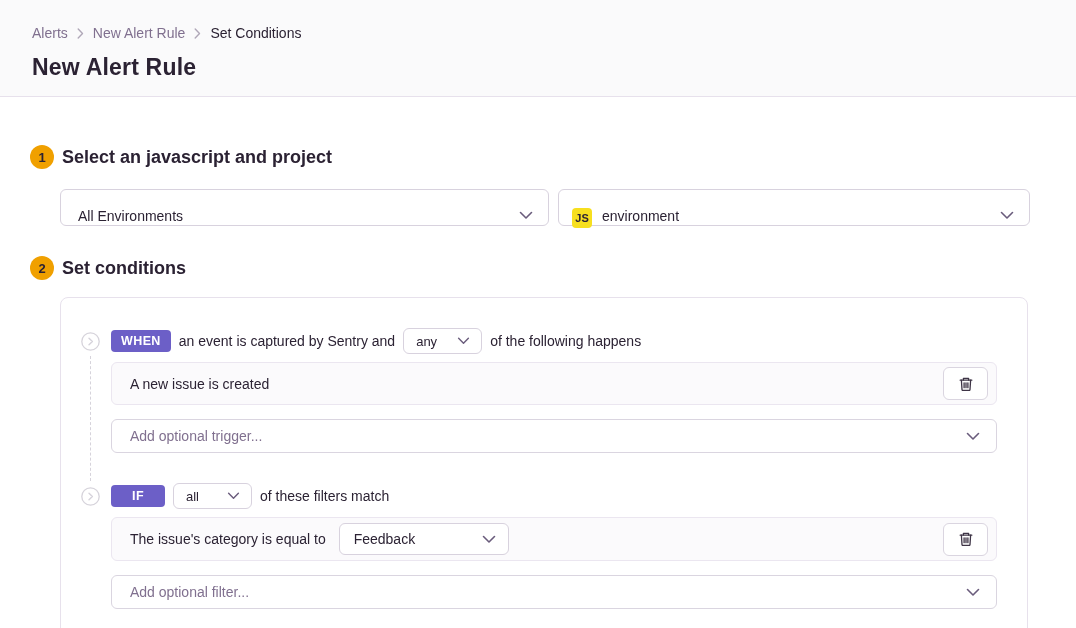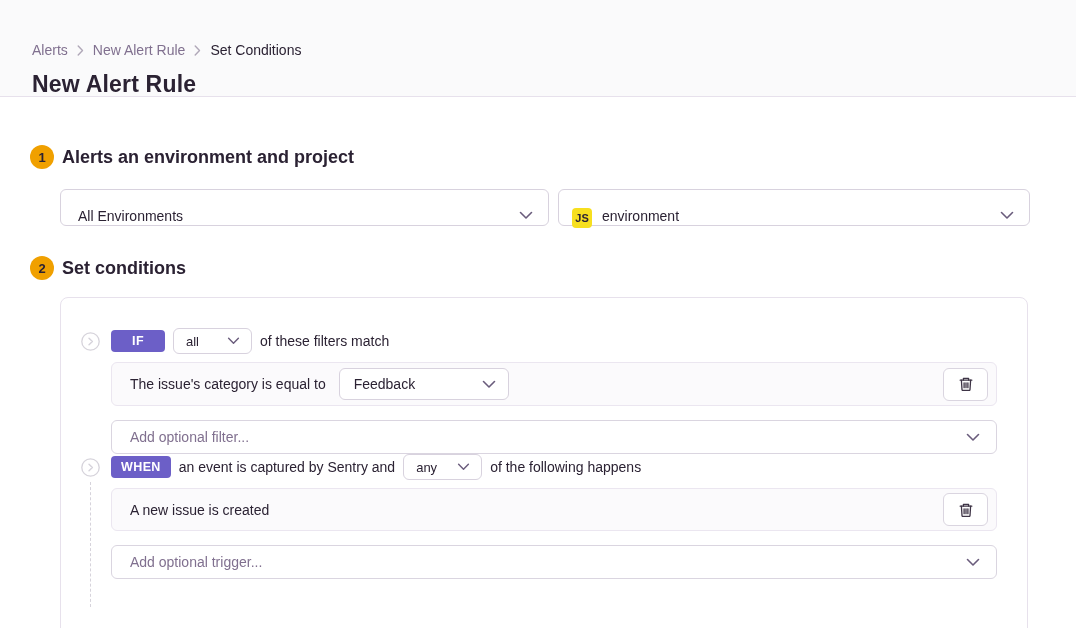--- a/index.html
+++ b/index.html
@@ -15,21 +15,21 @@
     height: 628px;
     overflow: hidden;
     background: #fff;
   }
 
   
   .page-header {
     height: 97px;
     background: #FAFAFB;
     border-bottom: 1px solid #E7E1EC;
-    padding: 42px 32px 0 32px;
+    padding: 25px 32px 0 32px;
   }
   .breadcrumb {
     display: flex;
     align-items: center;
     gap: 9px;
     font-size: 14px;
   }
   .crumb-link { color: #80708F; cursor: pointer; }
   .crumb-current { color: #2B2233; }
   .crumb-sep { display: flex; align-items: center; color:#B0A8B8; }
@@ -228,21 +228,21 @@
       </span>
       <span class="crumb-current">Set Conditions</span>
     </div>
     <div class="page-title">New Alert Rule</div>
   </div>
 
   <div class="main">
 
     <div class="section-heading first">
       <span class="step-circle">1</span>
-      <span>Alerts an environment and project</span>
+      <span>Select an javascript and project</span>
     </div>
 
     <div class="select-row">
       <div class="big-select">
         <span class="grow">All Environments</span>
         <span class="chev">
           <svg width="14" height="9" viewBox="0 0 14 9" fill="none">
               <path d="M1.5 1.5L7 7l5.5-5.5" stroke="#6A5C7C" stroke-width="1.6" stroke-linecap="round" stroke-linejoin="round"></path>
             </svg>
         </span>
@@ -258,73 +258,20 @@
       </div>
     </div>
 
     <div class="section-heading second">
       <span class="step-circle">2</span>
       <span>Set conditions</span>
     </div>
 
     <div class="card">
 
-      <div class="rule-step iff">
-        <div class="gutter">
-          <svg class="circle-chevron" width="19" height="19" viewBox="0 0 19 19" fill="none">
-            <circle cx="9.5" cy="9.5" r="8.7" stroke="#D6D3DB" stroke-width="1.3"></circle>
-            <path d="M8 6.2l3.4 3.3L8 12.8" stroke="#D6D3DB" stroke-width="1.4" stroke-linecap="round" stroke-linejoin="round"></path>
-          </svg>
-        </div>
-        <div class="step-content">
-          <div class="step-lead">
-            <span class="badge">IF</span>
-            <span class="mini-select">
-              <span>all</span>
-              <span class="chev">
-                <svg width="13" height="8" viewBox="0 0 14 9" fill="none">
-                    <path d="M1.5 1.5L7 7l5.5-5.5" stroke="#6A5C7C" stroke-width="1.6" stroke-linecap="round" stroke-linejoin="round"></path>
-                  </svg>
-              </span>
-            </span>
-            <span>of these filters match</span>
-          </div>
-
-          <div class="cond-row" style="height:44px;">
-            <span>The issue's category is equal to</span>
-            <span class="value-select">
-              <span>Feedback</span>
-              <span class="chev">
-                <svg width="14" height="9" viewBox="0 0 14 9" fill="none">
-                    <path d="M1.5 1.5L7 7l5.5-5.5" stroke="#6A5C7C" stroke-width="1.6" stroke-linecap="round" stroke-linejoin="round"></path>
-                  </svg>
-              </span>
-            </span>
-            <span class="grow"></span>
-            <button class="trash-btn">
-              <svg width="16" height="16" viewBox="0 0 16 16" fill="none" stroke="#3E3446" stroke-width="1.3" stroke-linecap="round" stroke-linejoin="round">
-                <path d="M2.2 4.2h11.6"></path>
-                <path d="M5.4 4V2.4h5.2V4"></path>
-                <path d="M3.4 4.2l.6 9.4a0.8 0.8 0 0 0 .8.8h6.4a0.8 0.8 0 0 0 .8-.8l.6-9.4"></path>
-                <path d="M6.1 6.8v4.9M8 6.8v4.9M9.9 6.8v4.9"></path>
-              </svg>
-            </button>
-          </div>
-
-          <div class="add-select">
-            <span>Add optional filter...</span>
-            <span class="chev">
-              <svg width="14" height="9" viewBox="0 0 14 9" fill="none">
-                  <path d="M1.5 1.5L7 7l5.5-5.5" stroke="#6A5C7C" stroke-width="1.6" stroke-linecap="round" stroke-linejoin="round"></path>
-                </svg>
-            </span>
-          </div>
-        </div>
-      </div>
-
       <div class="rule-step when">
         <div class="gutter">
           <svg class="circle-chevron" width="19" height="19" viewBox="0 0 19 19" fill="none">
             <circle cx="9.5" cy="9.5" r="8.7" stroke="#D6D3DB" stroke-width="1.3"></circle>
             <path d="M8 6.2l3.4 3.3L8 12.8" stroke="#D6D3DB" stroke-width="1.4" stroke-linecap="round" stroke-linejoin="round"></path>
           </svg>
         </div>
         <div class="step-content">
           <div class="step-lead">
             <span class="badge">WHEN</span>
@@ -356,15 +303,68 @@
             <span>Add optional trigger...</span>
             <span class="chev">
               <svg width="14" height="9" viewBox="0 0 14 9" fill="none">
                   <path d="M1.5 1.5L7 7l5.5-5.5" stroke="#6A5C7C" stroke-width="1.6" stroke-linecap="round" stroke-linejoin="round"></path>
                 </svg>
             </span>
           </div>
         </div>
       </div>
 
+      <div class="rule-step iff">
+        <div class="gutter">
+          <svg class="circle-chevron" width="19" height="19" viewBox="0 0 19 19" fill="none">
+            <circle cx="9.5" cy="9.5" r="8.7" stroke="#D6D3DB" stroke-width="1.3"></circle>
+            <path d="M8 6.2l3.4 3.3L8 12.8" stroke="#D6D3DB" stroke-width="1.4" stroke-linecap="round" stroke-linejoin="round"></path>
+          </svg>
+        </div>
+        <div class="step-content">
+          <div class="step-lead">
+            <span class="badge">IF</span>
+            <span class="mini-select">
+              <span>all</span>
+              <span class="chev">
+                <svg width="13" height="8" viewBox="0 0 14 9" fill="none">
+                    <path d="M1.5 1.5L7 7l5.5-5.5" stroke="#6A5C7C" stroke-width="1.6" stroke-linecap="round" stroke-linejoin="round"></path>
+                  </svg>
+              </span>
+            </span>
+            <span>of these filters match</span>
+          </div>
+
+          <div class="cond-row" style="height:44px;">
+            <span>The issue's category is equal to</span>
+            <span class="value-select">
+              <span>Feedback</span>
+              <span class="chev">
+                <svg width="14" height="9" viewBox="0 0 14 9" fill="none">
+                    <path d="M1.5 1.5L7 7l5.5-5.5" stroke="#6A5C7C" stroke-width="1.6" stroke-linecap="round" stroke-linejoin="round"></path>
+                  </svg>
+              </span>
+            </span>
+            <span class="grow"></span>
+            <button class="trash-btn">
+              <svg width="16" height="16" viewBox="0 0 16 16" fill="none" stroke="#3E3446" stroke-width="1.3" stroke-linecap="round" stroke-linejoin="round">
+                <path d="M2.2 4.2h11.6"></path>
+                <path d="M5.4 4V2.4h5.2V4"></path>
+                <path d="M3.4 4.2l.6 9.4a0.8 0.8 0 0 0 .8.8h6.4a0.8 0.8 0 0 0 .8-.8l.6-9.4"></path>
+                <path d="M6.1 6.8v4.9M8 6.8v4.9M9.9 6.8v4.9"></path>
+              </svg>
+            </button>
+          </div>
+
+          <div class="add-select">
+            <span>Add optional filter...</span>
+            <span class="chev">
+              <svg width="14" height="9" viewBox="0 0 14 9" fill="none">
+                  <path d="M1.5 1.5L7 7l5.5-5.5" stroke="#6A5C7C" stroke-width="1.6" stroke-linecap="round" stroke-linejoin="round"></path>
+                </svg>
+            </span>
+          </div>
+        </div>
+      </div>
+
     </div>
   </div>
 </div>
 
 </body></html>

